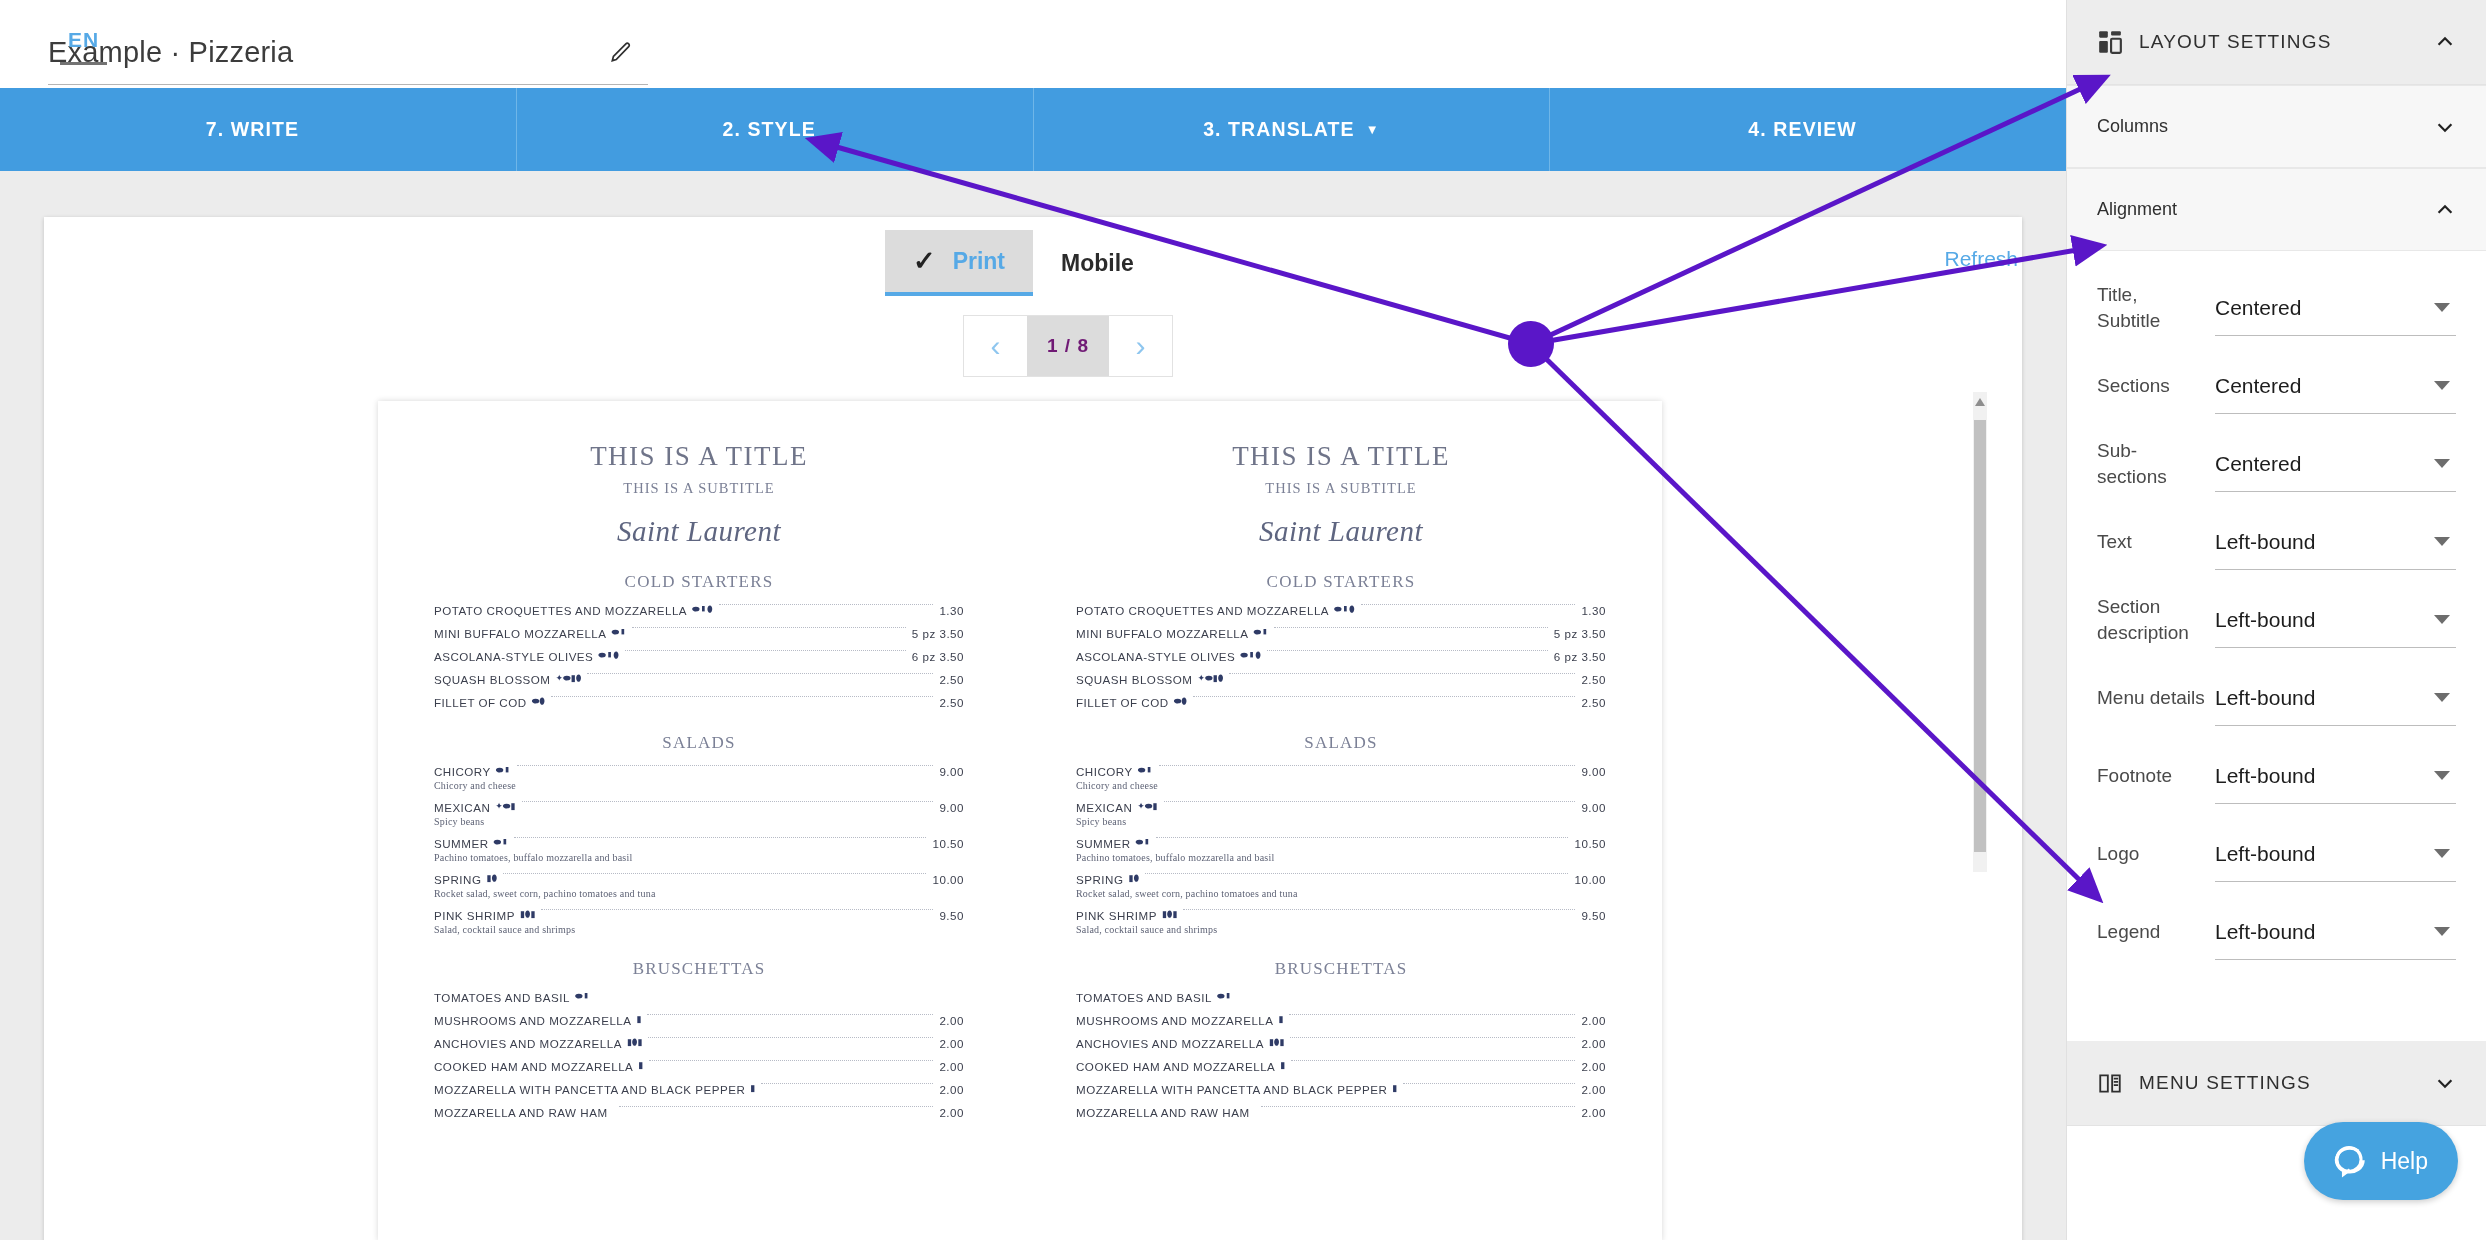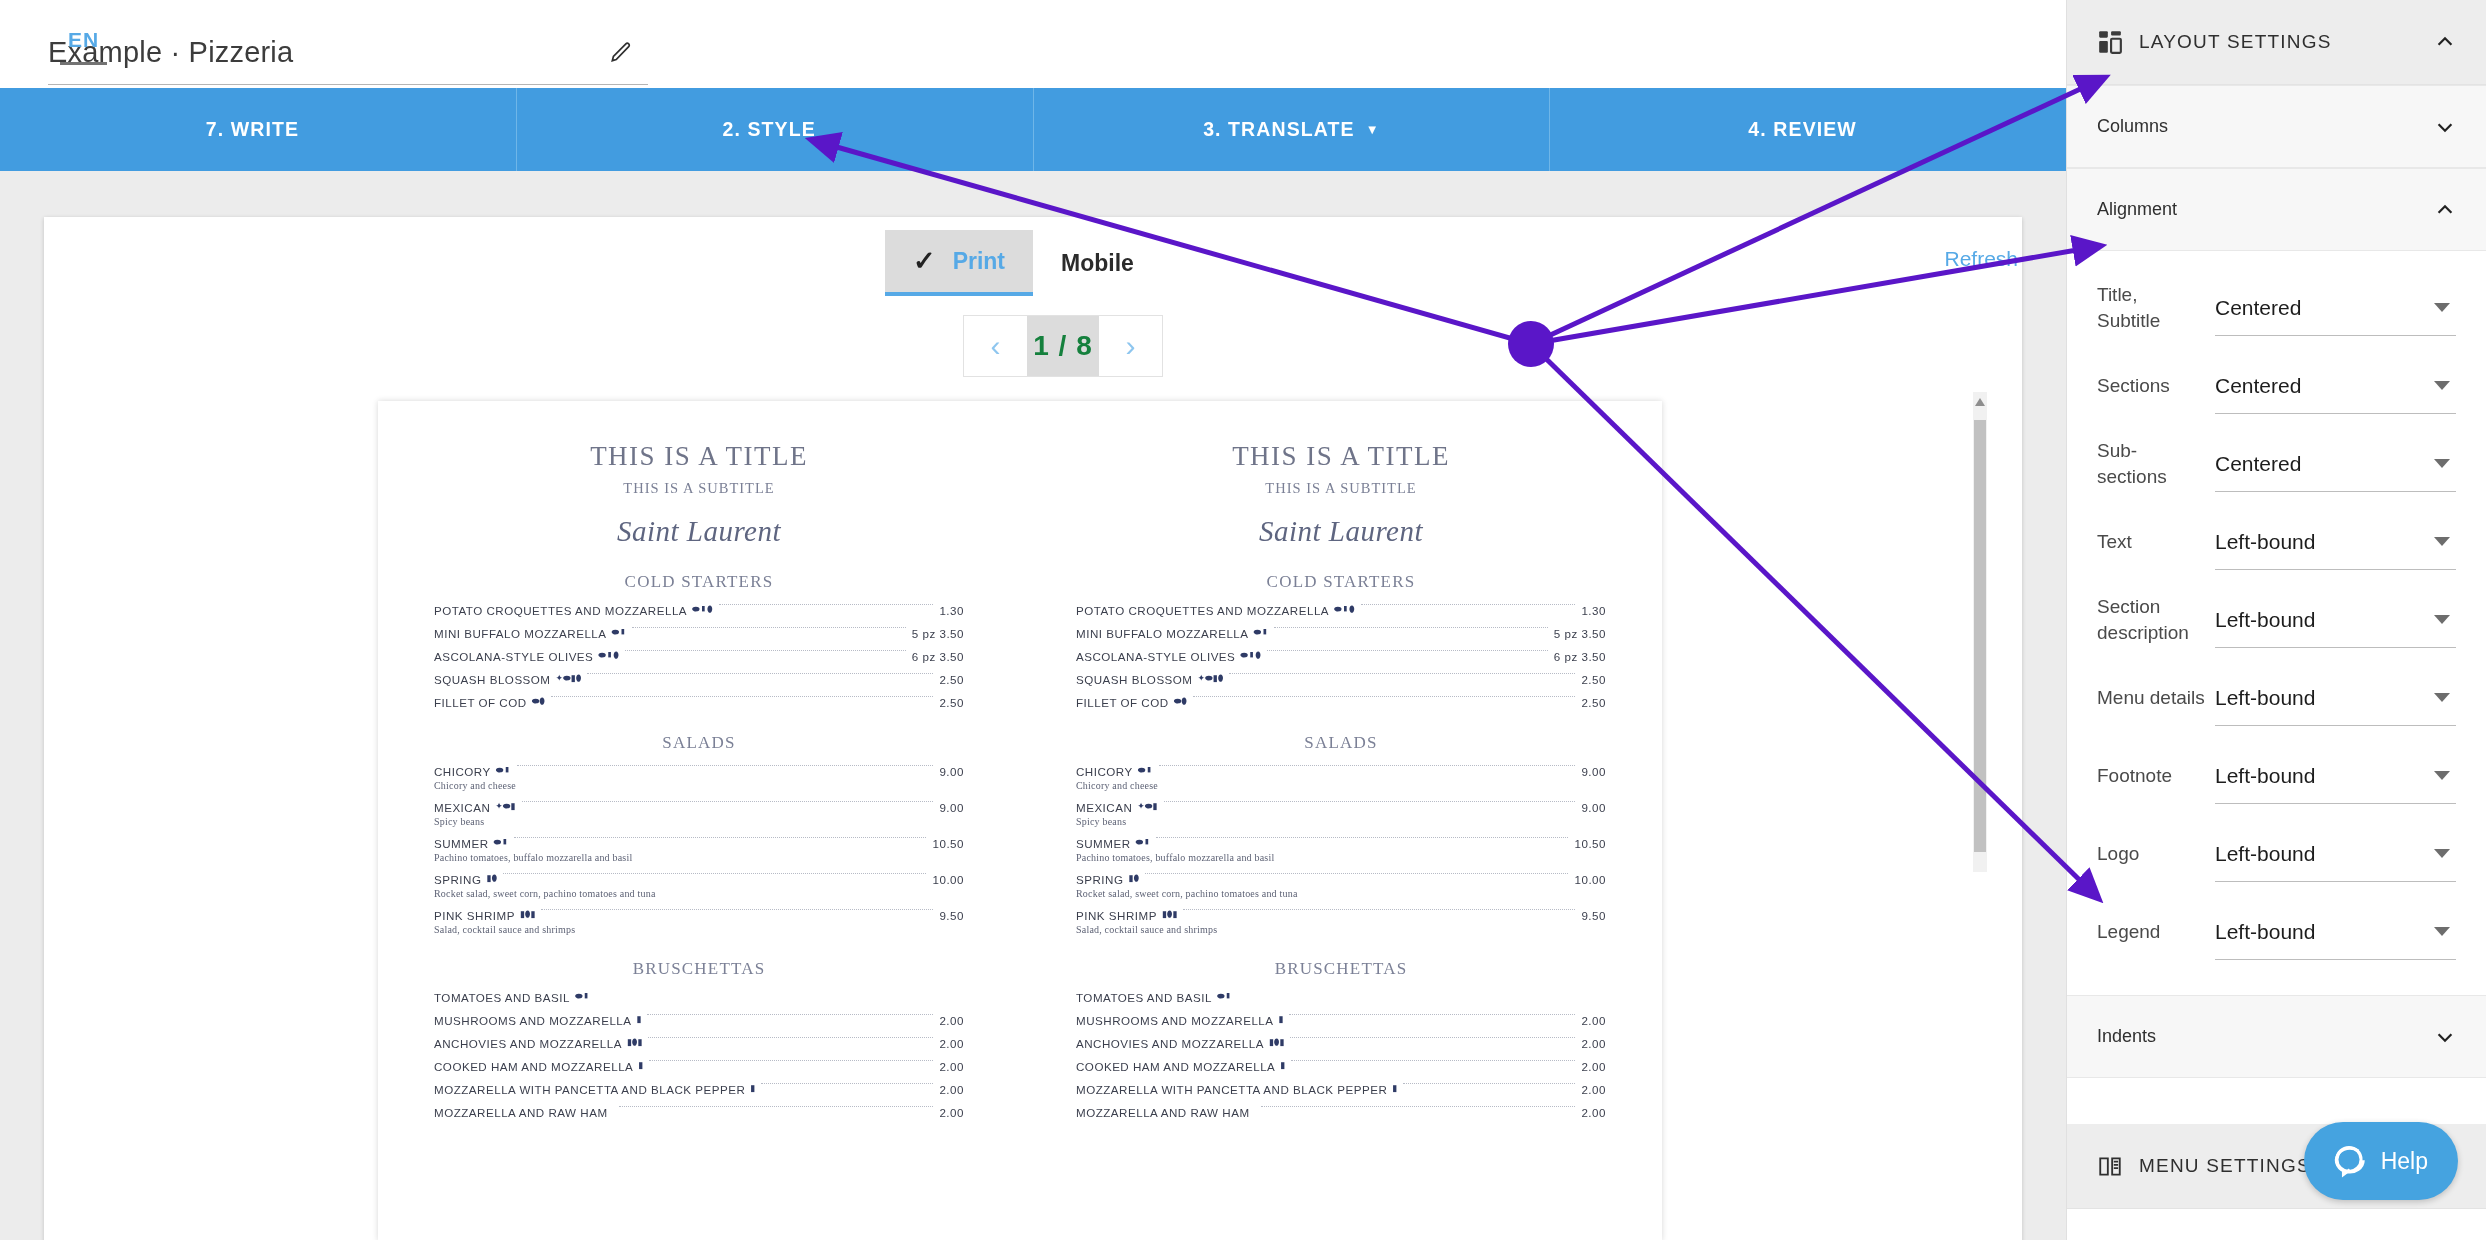--- a/index.html
+++ b/index.html
@@ -57,22 +57,22 @@
   .mode-btn.active { background:#dcdcdc; color:#56a9e6; border-bottom:4px solid #56a9e6; }
   .mode-btn.inactive { color:#2b2b2b; }
   .mode-check { margin-right:17px; color:#222; font-size:27px; line-height:1; }
 
   #pager {
     position:absolute; left:963px; top:315px; display:flex;
     border:1px solid #e2e2e2; background:#fff; height:62px;
   }
   .pager-btn { width:63px; display:flex; align-items:center; justify-content:center;
                color:#8ec6ef; font-size:30px; cursor:pointer; }
-  #pager-count { width:72px; display:flex; align-items:center; justify-content:center;
-                 background:#dcdcdc; color:#15803d; font-size:28px; font-weight:bold; letter-spacing:1px; }
+  #pager-count { width:82px; display:flex; align-items:center; justify-content:center;
+                 background:#dcdcdc; color:#701a75; font-size:19px; font-weight:bold; letter-spacing:1px; }
 
   #refresh-link { position:absolute; right:48px; top:247px; color:#56a9e6;
                   font-size:21px; cursor:pointer; }
 
   
   #paper {
     position:absolute; left:378px; top:401px; width:1284px; height:840px;
     background:#ffffff; box-shadow:0 0 6px rgba(0,0,0,.16);
     display:flex; overflow:hidden;
   }
@@ -583,28 +583,20 @@
       </div>
       <div class="align-row">
         <div class="align-lab">Legend</div>
         <div class="align-sel">
           <span class="val">Left-bound</span>
           <span class="dd"></span>
         </div>
       </div>
     </div>
 
-  <div class="acc-head">
-    <span class="ah-label">Indents</span>
-    <span class="chev">
-      <svg width="22" height="22" viewBox="0 0 24 24" fill="none" stroke="#222" stroke-width="2.4">
-          <path d="M5 9l7 7 7-7"></path>
-        </svg>
-    </span>
-  </div>
 
   <div style="height:46px;background:#fff;"></div>
 
   <div class="panel-head">
     <span class="ph-ico">
       <svg width="26" height="26" viewBox="0 0 24 24" fill="none" stroke="#2f2f2f" stroke-width="1.7">
         <path d="M3 5h7v15H3z"></path>
           <path d="M14 5h7v15h-7z"></path>
           <path d="M15.5 8h4M15.5 11h4M15.5 14h4"></path>
       </svg>

